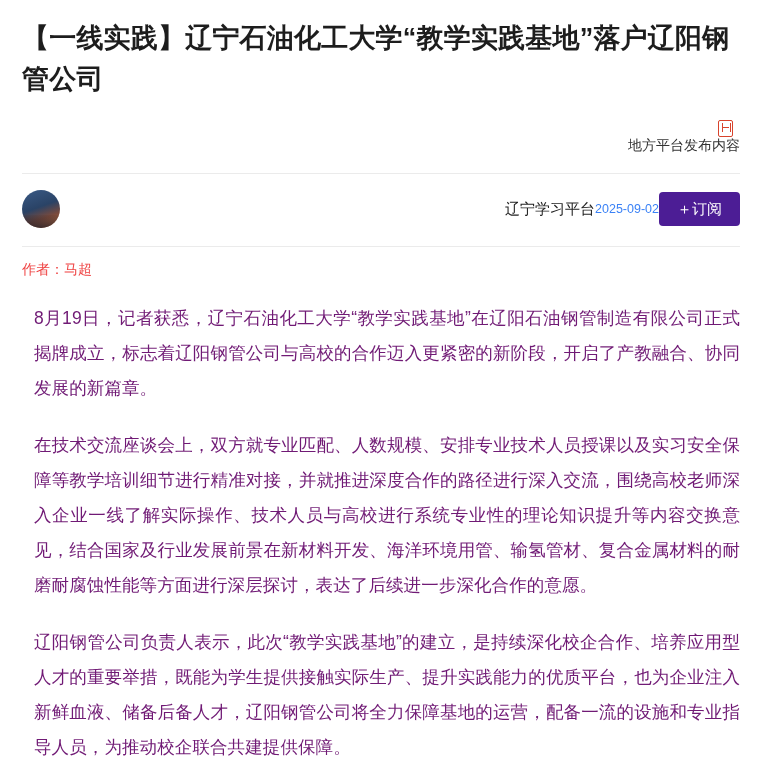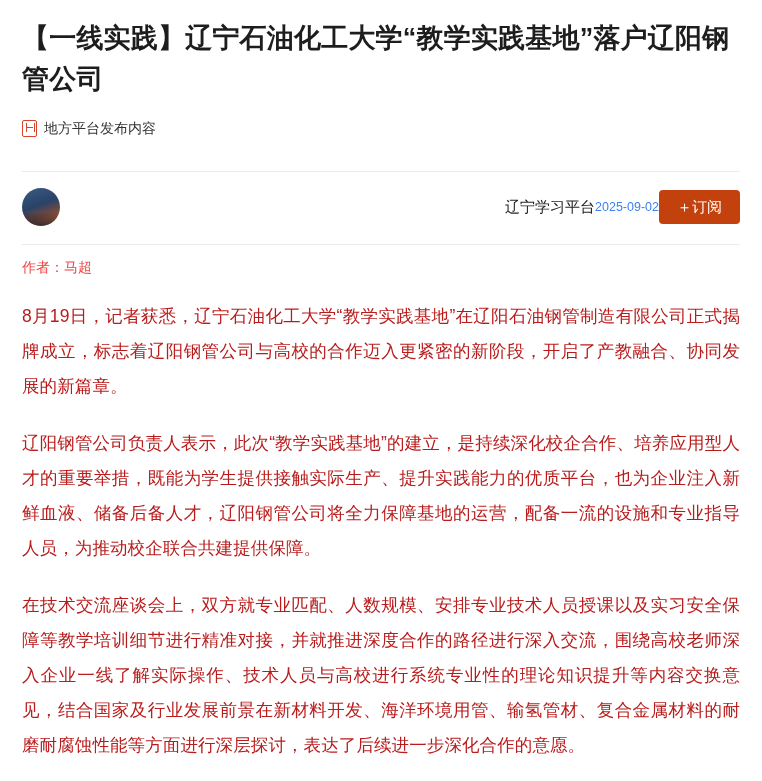--- a/index.html
+++ b/index.html
@@ -26,22 +26,23 @@
     font-size: 27px;
     line-height: 41px;
     font-weight: bold;
     color: #1d1d1d;
     letter-spacing: 0.2px;
     margin: 0 0 20px 0;
     padding-right: 6px;
   }
   .source-badge-row {
     display: flex;
-    align-items: flex-start;
-    margin: 0 0 33px 0;
+    align-items: flex-end;
+    margin: 0 0 18px 0;
+    flex-direction: column;
   }
   .badge-icon {
     width: 15px;
     height: 17px;
     border: 1.5px solid #d8432c;
     border-radius: 2px;
     position: relative;
     margin-right: 7px;
     flex: none;
   }
@@ -108,21 +109,21 @@
     line-height: 20px;
   }
   .publish-date {
     font-size: 12.5px;
     color: #3b82f6;
     line-height: 18px;
     margin-top: 1px;
   }
   .subscribe-button {
     flex: none;
-    background: #c2410c;
+    background: #4c1d95;
     color: #ffffff;
     font-size: 15px;
     border: none;
     border-radius: 4px;
     padding: 8px 18px;
     cursor: pointer;
     font-family: "Liberation Sans", sans-serif;
     line-height: 18px;
   }
   .divider2 {
@@ -131,22 +132,22 @@
     margin: 0 0 14px 0;
   }
   .byline {
     font-size: 14px;
     color: #ef4444;
     margin: 0 0 22px 0;
   }
   .article-body p {
     font-size: 17.5px;
     line-height: 35px;
-    color: #b91c1c;
-    margin: 0 0 22px 0;
+    color: #701a75;
+    margin: 0 0 22px 12px;
     text-align: justify;
     letter-spacing: 0.1px;
   }
 </style>
 </head>
 <body>
 
 <div class="page">
 
   <h1 class="article-title">【一线实践】辽宁石油化工大学“教学实践基地”落户辽阳钢管公司</h1>
@@ -166,17 +167,17 @@
     </div>
     <button class="subscribe-button">＋订阅</button>
   </div>
 
   <div class="divider2"></div>
 
   <div class="byline">作者：马超</div>
 
   <div class="article-body">
     <p>8月19日，记者获悉，辽宁石油化工大学“教学实践基地”在辽阳石油钢管制造有限公司正式揭牌成立，标志着辽阳钢管公司与高校的合作迈入更紧密的新阶段，开启了产教融合、协同发展的新篇章。</p>
+    <p>在技术交流座谈会上，双方就专业匹配、人数规模、安排专业技术人员授课以及实习安全保障等教学培训细节进行精准对接，并就推进深度合作的路径进行深入交流，围绕高校老师深入企业一线了解实际操作、技术人员与高校进行系统专业性的理论知识提升等内容交换意见，结合国家及行业发展前景在新材料开发、海洋环境用管、输氢管材、复合金属材料的耐磨耐腐蚀性能等方面进行深层探讨，表达了后续进一步深化合作的意愿。</p>
     <p>辽阳钢管公司负责人表示，此次“教学实践基地”的建立，是持续深化校企合作、培养应用型人才的重要举措，既能为学生提供接触实际生产、提升实践能力的优质平台，也为企业注入新鲜血液、储备后备人才，辽阳钢管公司将全力保障基地的运营，配备一流的设施和专业指导人员，为推动校企联合共建提供保障。</p>
-    <p>在技术交流座谈会上，双方就专业匹配、人数规模、安排专业技术人员授课以及实习安全保障等教学培训细节进行精准对接，并就推进深度合作的路径进行深入交流，围绕高校老师深入企业一线了解实际操作、技术人员与高校进行系统专业性的理论知识提升等内容交换意见，结合国家及行业发展前景在新材料开发、海洋环境用管、输氢管材、复合金属材料的耐磨耐腐蚀性能等方面进行深层探讨，表达了后续进一步深化合作的意愿。</p>
   </div>
 
 </div>
 
 </body></html>

